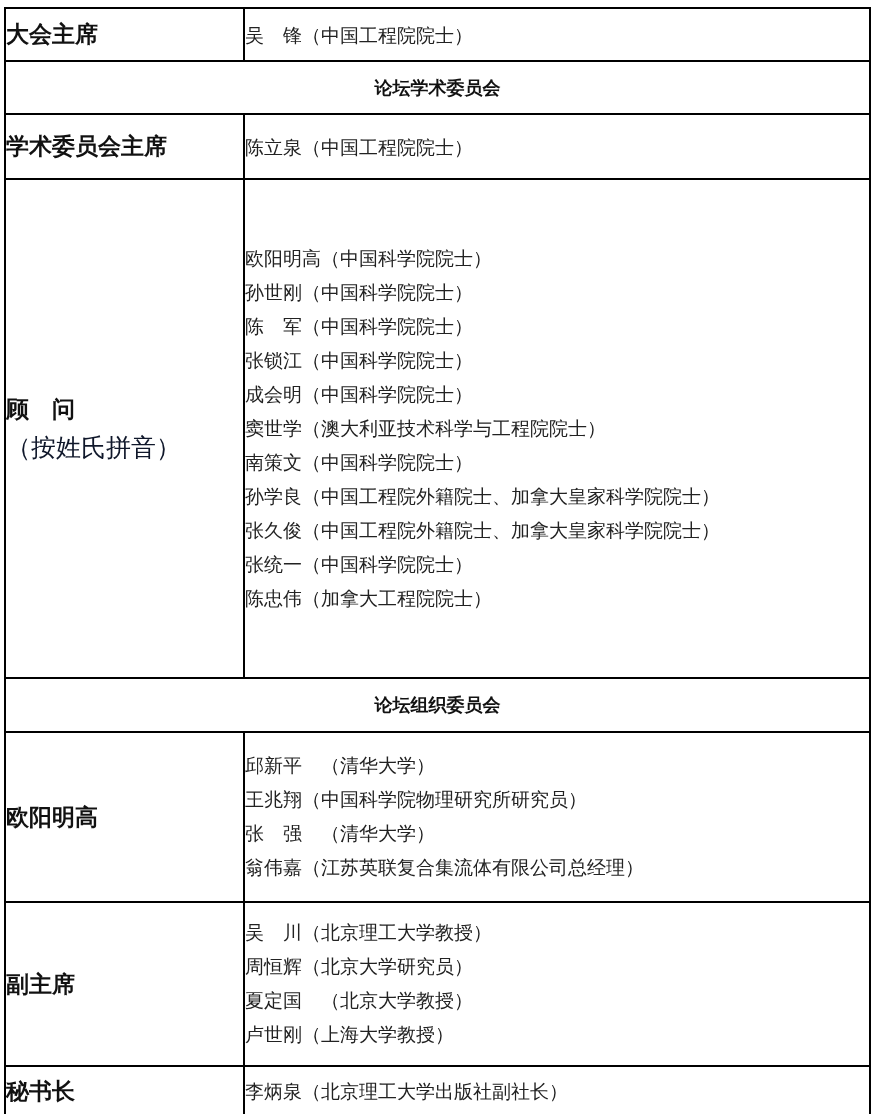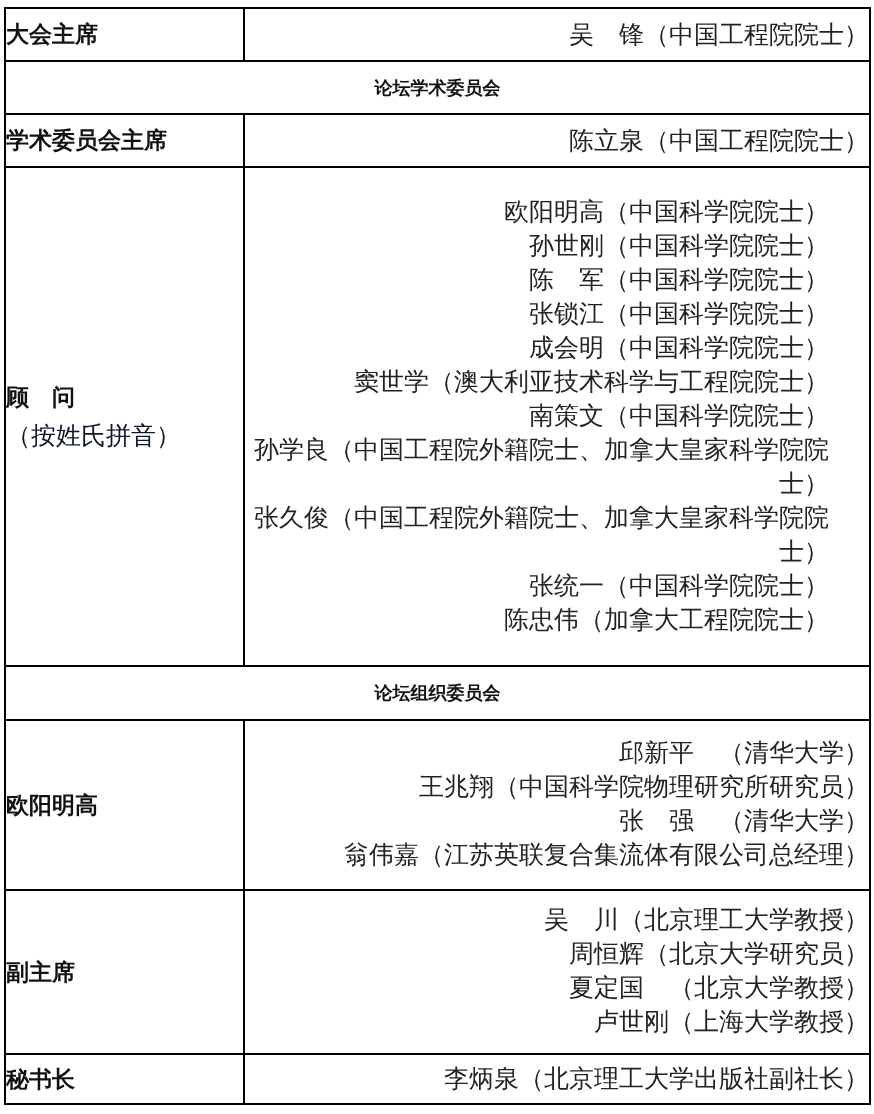--- a/index.html
+++ b/index.html
@@ -8,21 +8,21 @@
   table.roster {
     position: absolute; left: 4px; top: 7px;
     width: 865px; border-collapse: collapse; table-layout: fixed;
   }
   table.roster td { border: 2px solid #000; padding: 0; vertical-align: middle; }
   col.c-label { width: 239px; }
   col.c-value { width: 626px; }
   td.label { text-align: left; font-size: 23px; font-weight: bold; color: #111; }
   td.label .sub { display: block; font-size: 25px; font-weight: normal; margin-top: 6px; color: #0f172a; }
   td.section { text-align: center; font-size: 18px; font-weight: bold; color: #111; }
-  td.value { padding-left: 15px; font-size: 25px; color: #222; text-align: right; }
+  td.value { padding-left: 15px; font-size: 19px; color: #222; }
   td.value .line { display: block; line-height: 34px; }
   td.value.multi { padding-top: 6px; padding-bottom: 8px; margin-left: 32px; }
   td.value.wrap .line { padding-right: 40px; }
 </style>
 </head>
 <body>
 
 <table class="roster">
   <colgroup>
       <col class="c-label">
@@ -31,21 +31,21 @@
   <tbody>
     <tr style="height:53px">
       <td class="label">大会主席</td>
       <td class="value">
         <span class="line">吴　锋（中国工程院院士）</span>
       </td>
     </tr>
     <tr style="height:53px">
       <td class="section" colspan="2">论坛学术委员会</td>
     </tr>
-    <tr style="height:53px">
+    <tr style="height:65px">
       <td class="label">学术委员会主席</td>
       <td class="value">
         <span class="line">陈立泉（中国工程院院士）</span>
       </td>
     </tr>
     <tr style="height:499px">
       <td class="label">
         <span>顾　问</span>
         <span class="sub">（按姓氏拼音）</span>
       </td>

